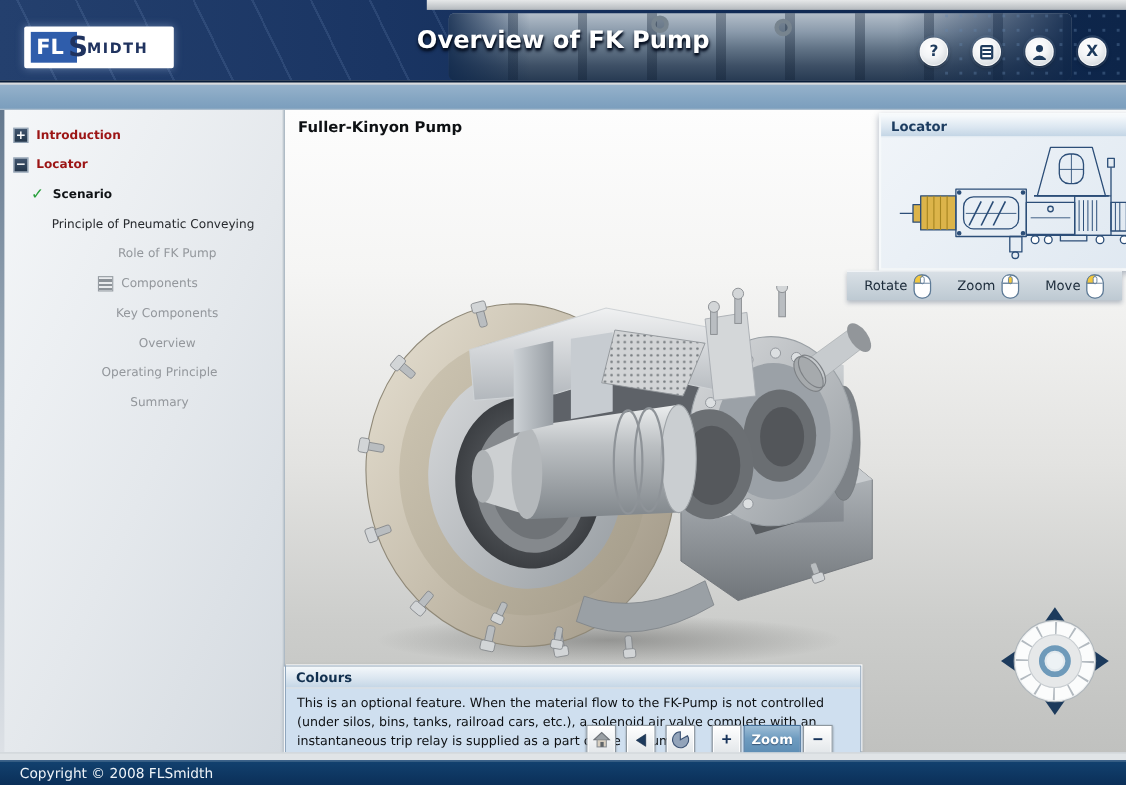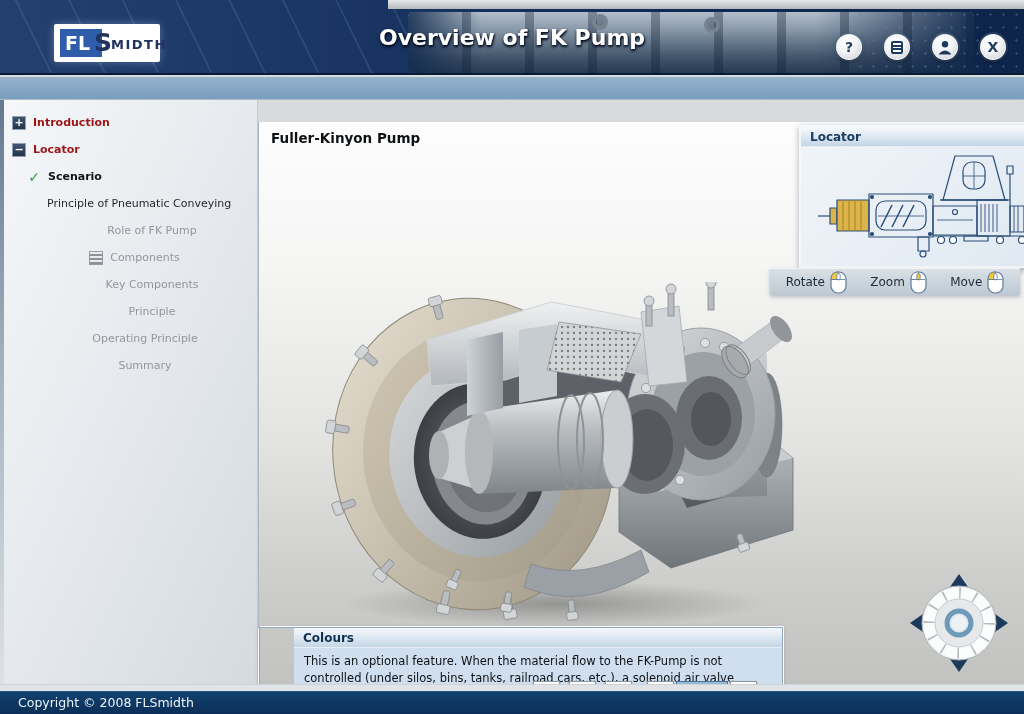--- a/index.html
+++ b/index.html
@@ -17,22 +17,22 @@
   .machine-body { position:absolute; left:408px; top:12px; width:566px; height:61px; border-radius:5px;
     background:linear-gradient(180deg,#b3bec9 0%,#8a9aab 28%,#627487 52%,#3e5066 78%,#283b53 100%); }
   .machine-body::before { content:""; position:absolute; inset:0; border-radius:5px;
     background:repeating-linear-gradient(90deg, rgba(15,30,50,0) 0 54px, rgba(15,30,50,.35) 54px 63px); }
   .machine-body::after { content:""; position:absolute; inset:0; border-radius:5px;
     background:linear-gradient(90deg, rgba(16,41,77,.85) 0%, rgba(16,41,77,0) 13%, rgba(16,41,77,0) 72%, rgba(13,37,73,.9) 100%); }
   .eye-ring { position:absolute; width:16px; height:16px; border:4px solid #77848f; border-radius:50%; background:rgba(30,45,65,.35); }
   .dots { position:absolute; right:0; top:8px; width:170px; height:67px; opacity:.75;
     background-image:radial-gradient(rgba(98,132,172,.5) 1.3px, transparent 1.4px); background-size:13px 13px; }
 
-  #logo { position:absolute; left:22px; top:24px; width:106px; height:38px; background:#fff;
-    border-radius:2px; box-shadow:0 0 8px rgba(200,220,255,.35); display:flex; align-items:center;margin-left:32px; }
+  #logo { position:absolute; left:22px; top:24px; width:136px; height:38px; background:#fff;
+    border-radius:2px; box-shadow:0 0 8px rgba(200,220,255,.35); display:flex; align-items:center; }
   .logo-sq { position:absolute; left:6px; top:5px; width:42px; height:28px; background:#2f5dab;
     color:#fff; font-weight:bold; font-size:19px; line-height:28px; text-align:left; padding-left:5px; letter-spacing:0; }
   .logo-s { position:absolute; left:40px; top:4px; color:#20335f; font-weight:bold; font-size:25px; }
   .logo-midth { position:absolute; left:57px; top:13px; color:#20335f; font-weight:bold; font-size:13px; letter-spacing:1.5px; }
 
   #page-title { position:absolute; left:50%; top:25px; transform:translateX(-50%);
     color:#fff; font-size:22px; font-weight:bold; white-space:nowrap;
     text-shadow:0 2px 3px rgba(4,14,32,.95), 1px 1px 2px rgba(4,14,32,.9); z-index:5; }
 
   #header-buttons { position:absolute; right:18px; top:34px; display:flex; gap:22px; z-index:6; }
@@ -67,42 +67,42 @@
   .tree-box { width:14px; height:14px; background:linear-gradient(180deg,#41556e,#22354a);
     border:1px solid #8fa0b2; color:#fff; font-size:11px; font-weight:bold; line-height:12px;
     text-align:center; flex:0 0 14px; }
   .list-box { width:14px; height:14px; border:1px solid #979da3; flex:0 0 14px;
     background:repeating-linear-gradient(180deg,#e9ebed 0 2px,#8c9298 2px 4px); }
   .check { color:#28a03c; font-weight:bold; font-size:14px; width:14px; flex:0 0 14px; text-align:center; }
 
   
   #viewport { position:absolute; left:258px; top:100px; width:766px; height:584px;
     border-left:1px solid #aab7c2;
-    background:linear-gradient(180deg,#fdfdfd 0%,#f5f5f4 25%,#e3e3e1 55%,#cccdcb 80%,#c0c1bf 100%);margin-top:22px; }
+    background:linear-gradient(180deg,#fdfdfd 0%,#f5f5f4 25%,#e3e3e1 55%,#cccdcb 80%,#c0c1bf 100%); }
   #vp-title { position:absolute; left:12px; top:8px; font-size:13.5px; font-weight:bold; color:#0e1114; }
   #pump-svg { position:absolute; left:60px; top:160px; }
 
   
   #locator { position:absolute; left:540px; top:3px; width:250px; height:143px;
     border:2px solid #f6f9fb; box-shadow:0 2px 6px rgba(40,60,90,.4);
     background:linear-gradient(135deg,#f1f5f9 0%,#dfe8f1 100%); }
   #locator-header { height:20px; background:linear-gradient(180deg,#f7fafc 0%,#dce7f1 55%,#c3d5e5 100%);
     border-bottom:1px solid #e6edf4; color:#1c3c60; font-size:12px; font-weight:bold;
     line-height:20px; padding-left:9px; }
   #locator-body { display:flex; align-items:center; justify-content:center; height:117px; }
 
   #mouse-bar { position:absolute; left:511px; top:146px; width:250px; height:27px;
     background:linear-gradient(180deg,#d9e0e6 0%,#bdc9d2 100%);
     border-top:1px solid #f2f5f8; box-shadow:0 2px 4px rgba(40,60,90,.3);
     display:flex; align-items:center; justify-content:space-around; padding:0 4px;text-align:right; }
   .mouse-ctl { display:flex; align-items:center; gap:5px; font-size:12px; color:#1c2b3a; }
 
   
   #colours { position:absolute; left:0px; top:505px; width:524px; height:79px;
-    border:1px solid #8fa6bd; box-shadow:1px -1px 0 #fff, -1px 1px 0 #fff, 0 1px 4px rgba(40,60,90,.35);padding-left:34px; }
+    border:1px solid #8fa6bd; box-shadow:1px -1px 0 #fff, -1px 1px 0 #fff, 0 1px 4px rgba(40,60,90,.35); }
   #colours-header { height:20px; background:linear-gradient(180deg,#f4f8fb 0%,#dbe6f0 55%,#c4d6e6 100%);
     border-bottom:1px solid #e8eef5; color:#12304f; font-size:12px; font-weight:bold;
     line-height:20px; padding-left:9px; }
   #colours-body { height:58px; background:#cfdfef; color:#0d1013; font-size:11.5px;
     line-height:1.48; padding:5px 10px; }
 
   
   #dial { position:absolute; left:645px; top:446px; }
   #nav-buttons { position:absolute; left:274px; top:559px; display:flex; gap:9px; align-items:center; }
   .vbtn { width:27px; height:27px; border:1px solid #8e979e; background:linear-gradient(180deg,#ffffff 0%,#e2e6e9 100%);
@@ -183,21 +183,21 @@
         <span>Role of FK Pump</span>
       </div>
       <div class="side-item dim lvl0">
         <span class="list-box"></span>
         <span>Components</span>
       </div>
       <div class="side-item dim lvl1 no-icon">
         <span>Key Components</span>
       </div>
       <div class="side-item dim lvl1 no-icon">
-        <span>Principle</span>
+        <span>Overview</span>
       </div>
       <div class="side-item dim lvl0 no-icon">
         <span>Operating Principle</span>
       </div>
       <div class="side-item dim lvl0 no-icon">
         <span>Summary</span>
       </div>
     </nav>
 
   <div id="viewport">

